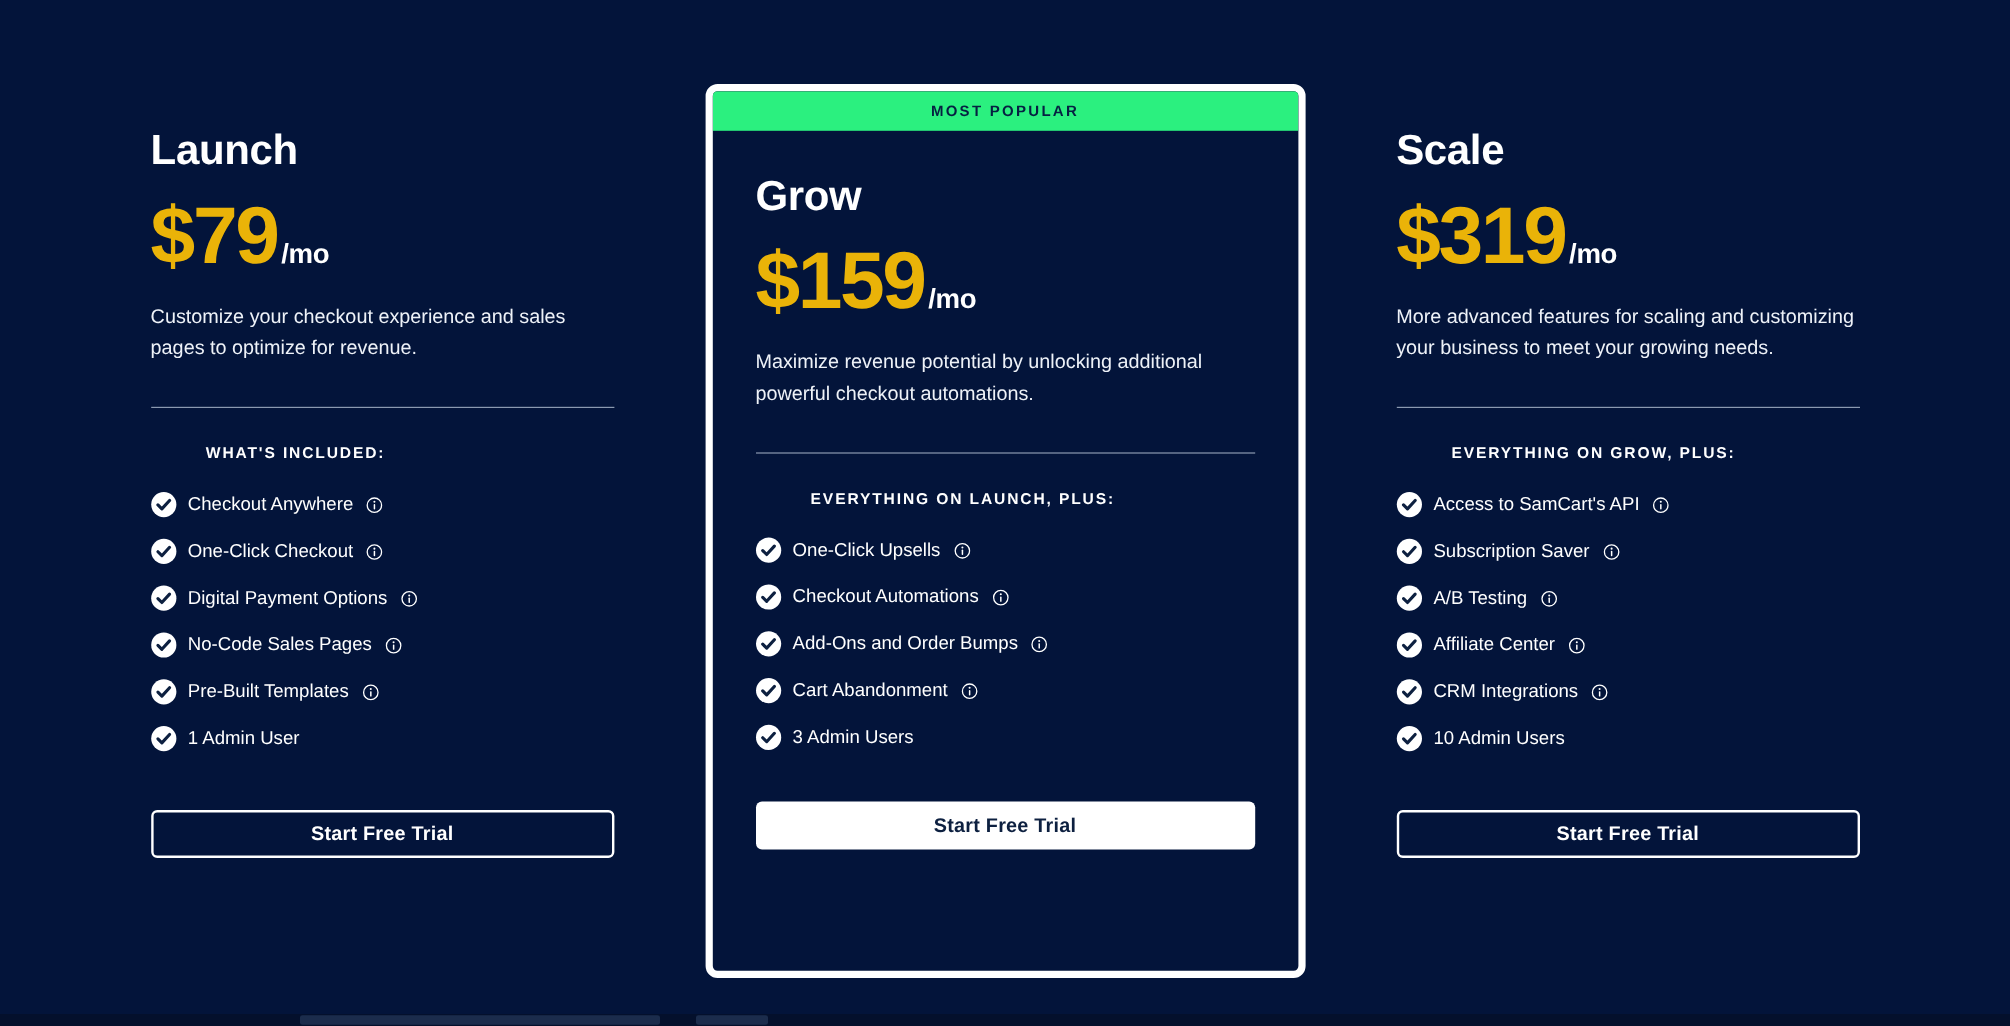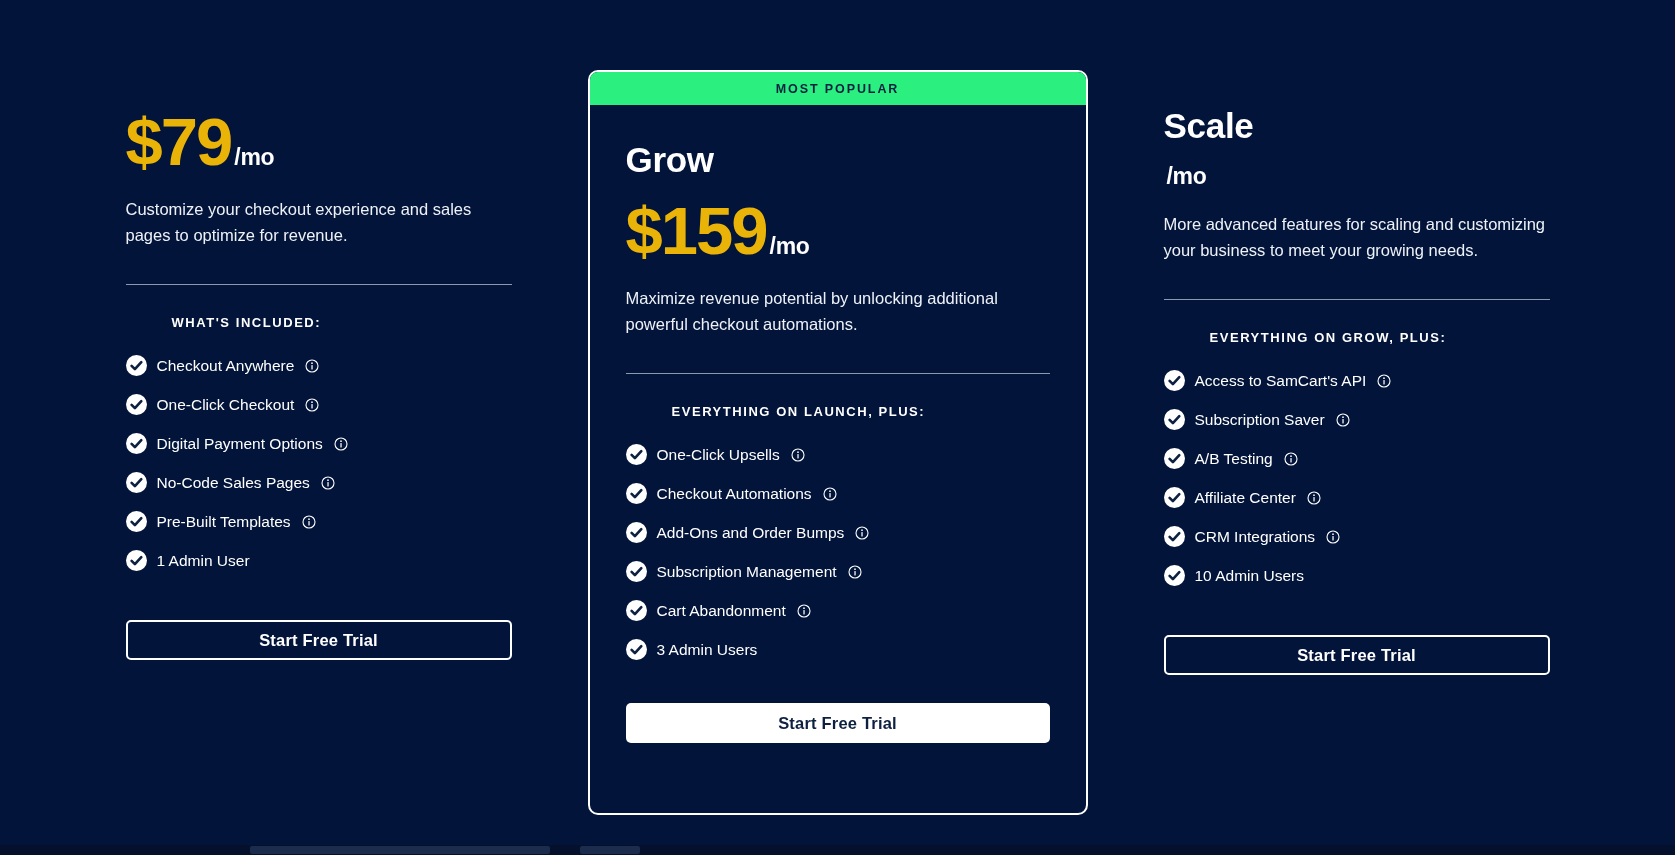--- a/index.html
+++ b/index.html
@@ -39,21 +39,21 @@
   .plan-inner {
     padding: 0 76px 0 76px;
   }
 
   
   .plan-col.featured {
     padding-top: 0;
     width: 500px;
     margin-top: 70px;
     height: 745px;
-    border: 2px solid #ffffff;
+    border: 6px solid #ffffff;
     border-radius: 10px;
     background: #03143a;
     overflow: hidden;
   }
 
   .popular-banner {
     height: 33px;
     background: #2bf07f;
     color: #062042;
     font-size: 12.5px;
@@ -217,20 +217,21 @@
     background: #1b2c4c;
     border-radius: 2px;
   }
 </style>
 </head>
 <body>
 
 <div class="pricing-wrap" id="plans-root">
     <div class="plan-col">
       <div class="plan-inner">
+        <div class="plan-name">Launch</div>
         <div class="price-row">
           <span class="price-amount">$79</span>
           <span class="price-period">/mo</span>
         </div>
         <div class="plan-desc">Customize your checkout experience and sales pages to optimize for revenue.</div>
         <div class="divider"></div>
         <div class="included-label">What's included:</div>
         <ul class="feature-list">
           <li class="feature-item">
             <span class="check-icon">
@@ -377,35 +378,20 @@
                 <rect x="6.4" y="6" width="1.25" height="4.5" rx="0.55" fill="#ffffff"></rect>
               </svg>
             </span>
           </li>
           <li class="feature-item">
             <span class="check-icon">
               <svg width="21" height="21" viewBox="0 0 21 21">
                 <path d="M5.6 10.8 L8.9 14.1 L15.3 7.1" fill="none" stroke="#0d2040" stroke-width="2.6" stroke-linecap="round" stroke-linejoin="round"></path>
               </svg>
             </span>
-            <span class="feature-label">Subscription Management</span>
-            <span class="info-icon">
-              <svg width="14" height="14" viewBox="0 0 14 14">
-                <circle cx="7" cy="7" r="6" fill="none" stroke="#ffffff" stroke-width="1.1"></circle>
-                <circle cx="7" cy="4.2" r="0.85" fill="#ffffff"></circle>
-                <rect x="6.4" y="6" width="1.25" height="4.5" rx="0.55" fill="#ffffff"></rect>
-              </svg>
-            </span>
-          </li>
-          <li class="feature-item">
-            <span class="check-icon">
-              <svg width="21" height="21" viewBox="0 0 21 21">
-                <path d="M5.6 10.8 L8.9 14.1 L15.3 7.1" fill="none" stroke="#0d2040" stroke-width="2.6" stroke-linecap="round" stroke-linejoin="round"></path>
-              </svg>
-            </span>
             <span class="feature-label">Cart Abandonment</span>
             <span class="info-icon">
               <svg width="14" height="14" viewBox="0 0 14 14">
                 <circle cx="7" cy="7" r="6" fill="none" stroke="#ffffff" stroke-width="1.1"></circle>
                 <circle cx="7" cy="4.2" r="0.85" fill="#ffffff"></circle>
                 <rect x="6.4" y="6" width="1.25" height="4.5" rx="0.55" fill="#ffffff"></rect>
               </svg>
             </span>
           </li>
           <li class="feature-item">
@@ -419,20 +405,21 @@
         </ul>
         <div class="cta-wrap">
           <div class="cta-button solid">Start Free Trial</div>
         </div>
       </div>
     </div>
     <div class="plan-col">
       <div class="plan-inner">
         <div class="plan-name">Scale</div>
         <div class="price-row">
+          <span class="price-amount">$319</span>
           <span class="price-period">/mo</span>
         </div>
         <div class="plan-desc">More advanced features for scaling and customizing your business to meet your growing needs.</div>
         <div class="divider"></div>
         <div class="included-label">Everything on Grow, plus:</div>
         <ul class="feature-list">
           <li class="feature-item">
             <span class="check-icon">
               <svg width="21" height="21" viewBox="0 0 21 21">
                 <path d="M5.6 10.8 L8.9 14.1 L15.3 7.1" fill="none" stroke="#0d2040" stroke-width="2.6" stroke-linecap="round" stroke-linejoin="round"></path>

